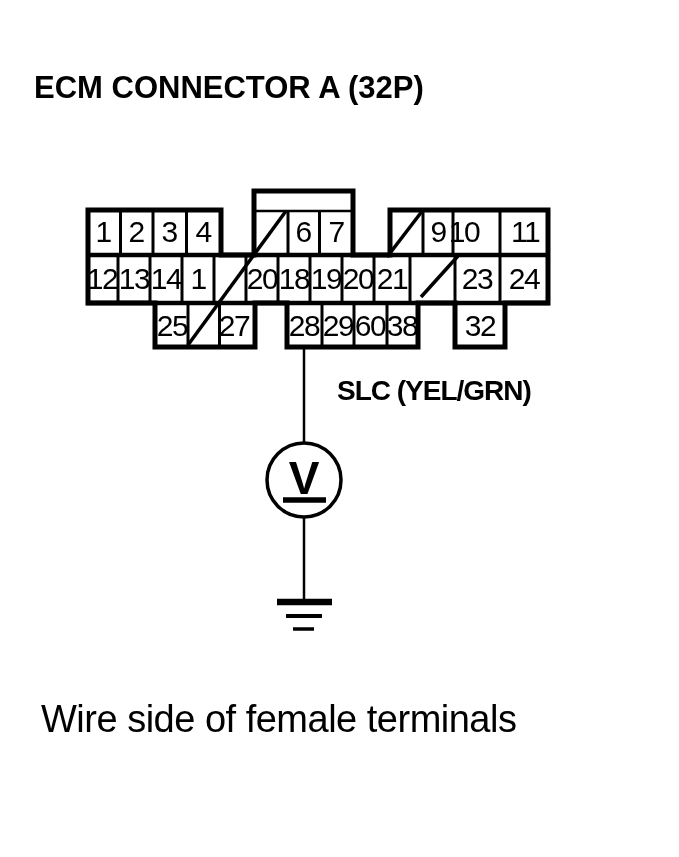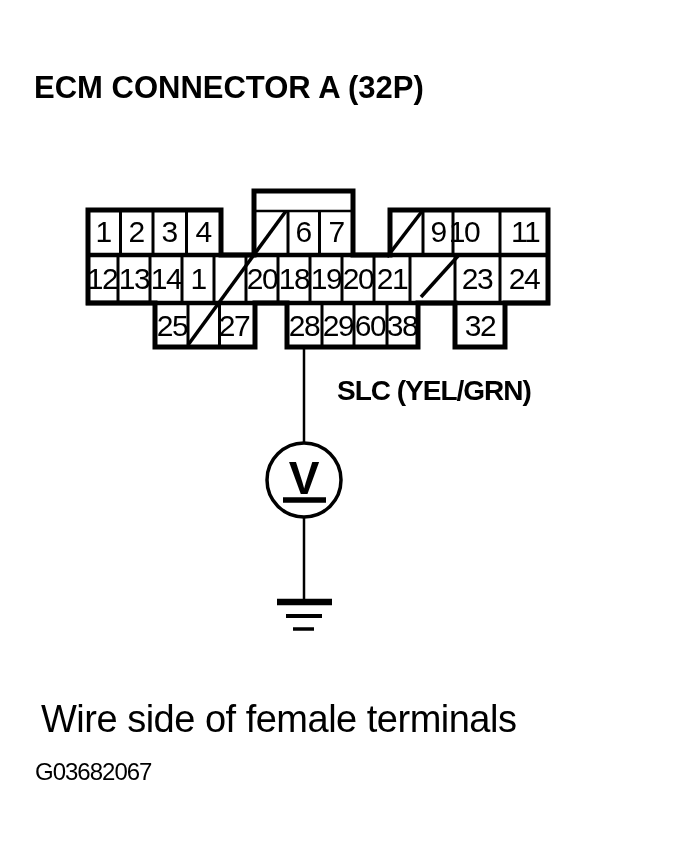--- a/index.html
+++ b/index.html
@@ -143,15 +143,14 @@
   <span class="pin r3" style="left:214px">27</span>
   <span class="pin r3" style="left:284px">28</span>
   <span class="pin r3" style="left:318px">29</span>
   <span class="pin r3" style="left:350px">60</span>
   <span class="pin r3" style="left:382px">38</span>
   <span class="pin r3" style="left:460px">32</span>
 
   <div class="wire-label">SLC (YEL/GRN)</div>
 
   <div class="caption">Wire side of female terminals</div>
-  <div class="figure-id">G03682067</div>
 
 </div>
 
 </body></html>

